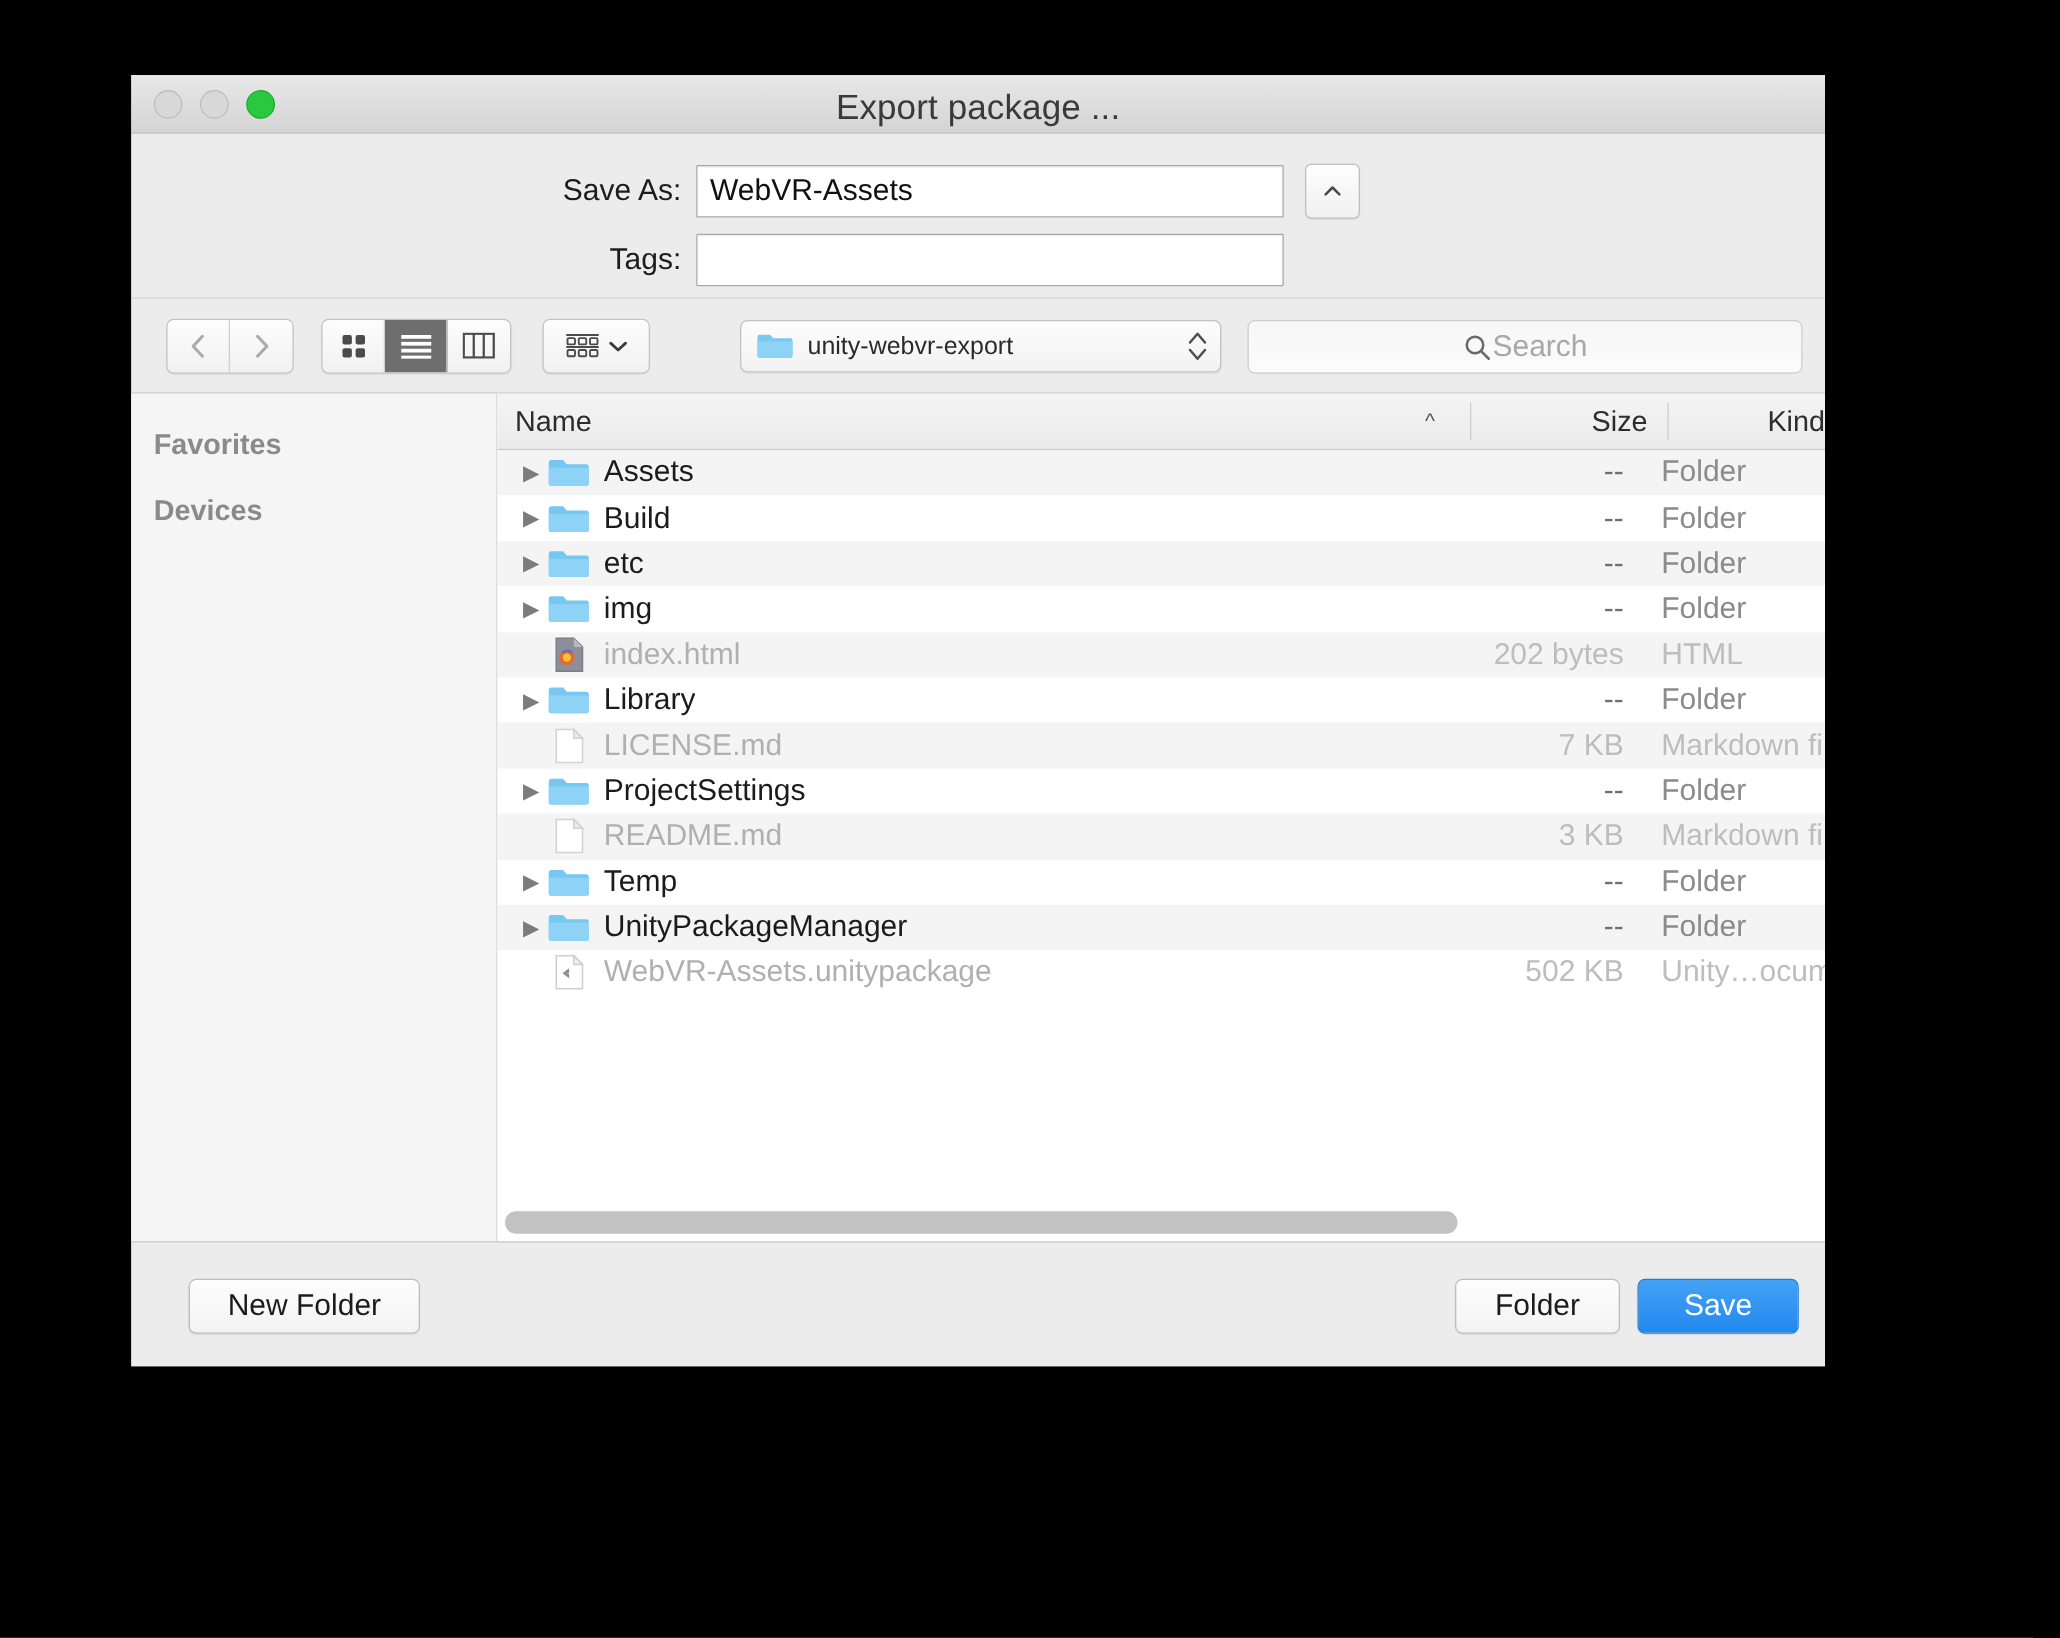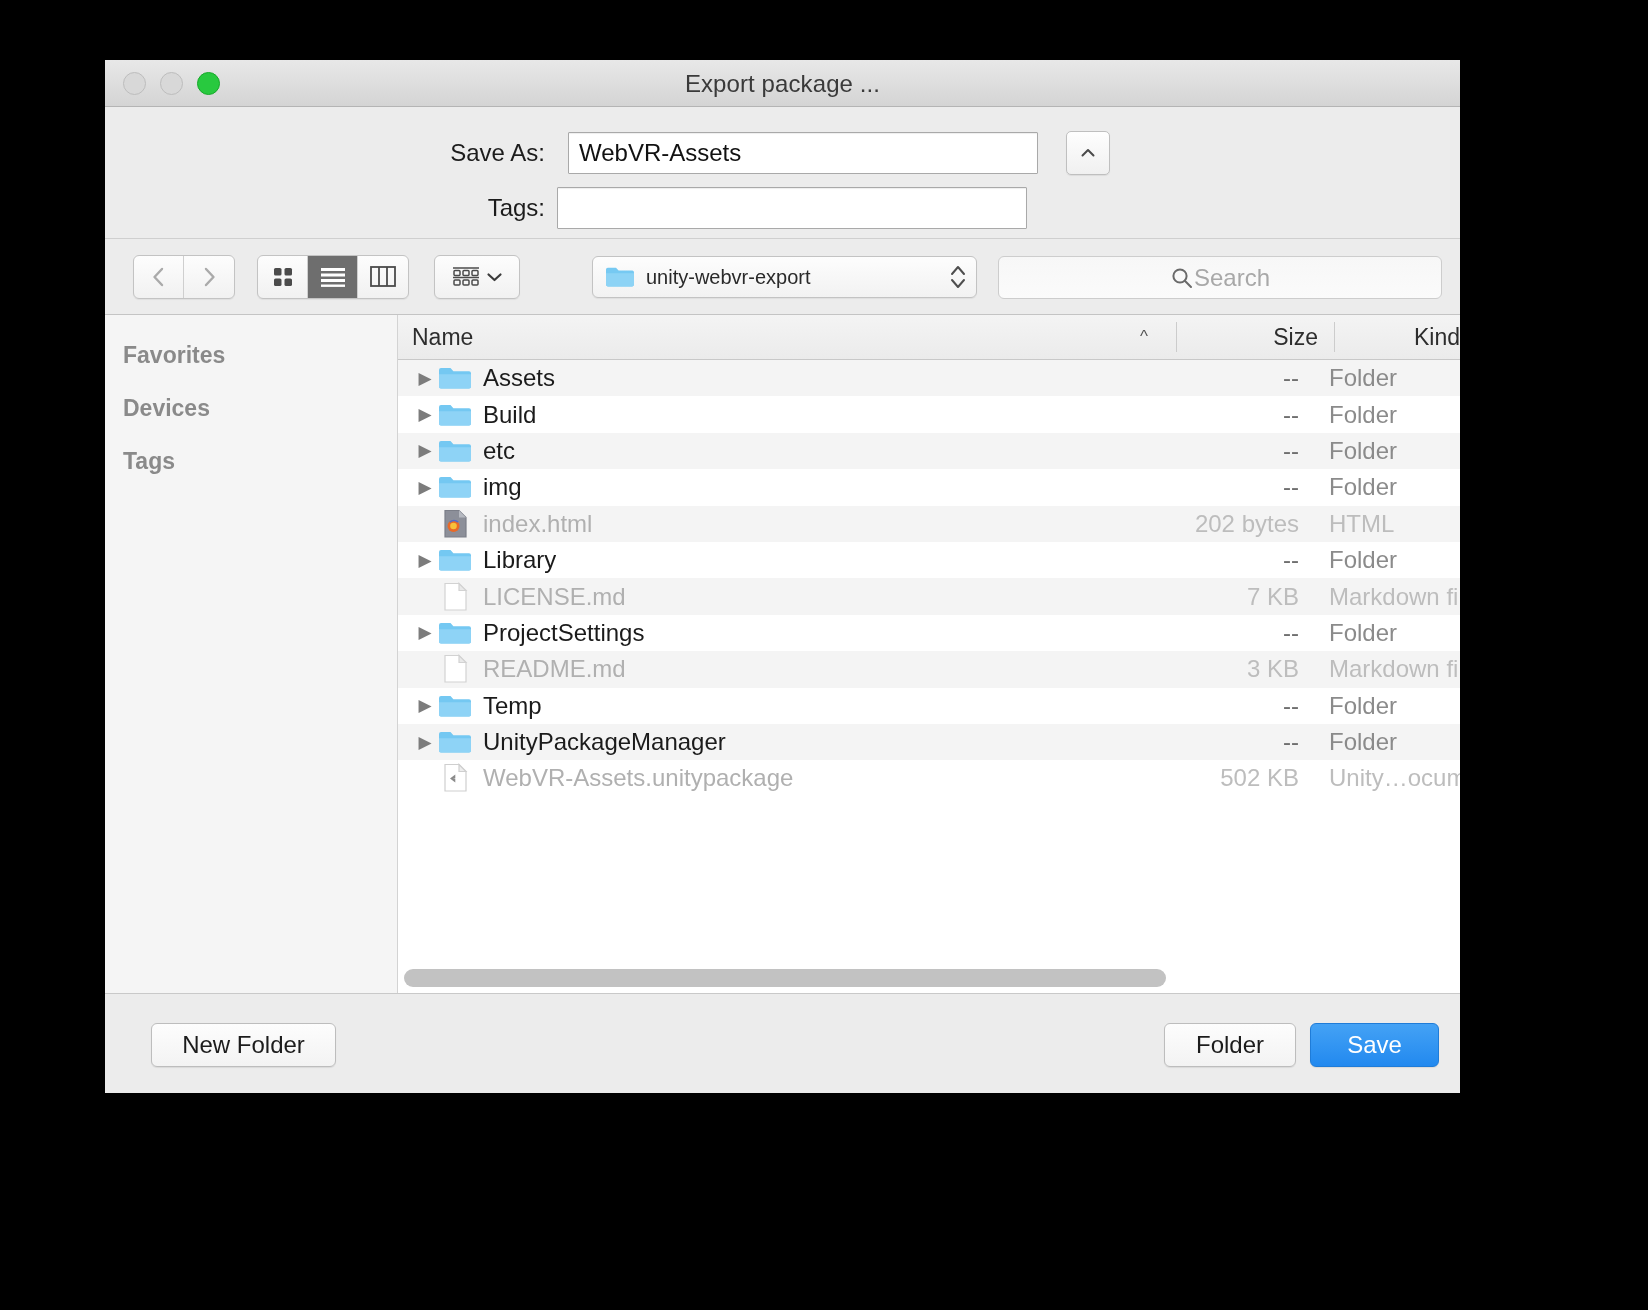--- a/index.html
+++ b/index.html
@@ -38,21 +38,21 @@
   .titlebar {
     position: relative;
     height: 46px;
     background: linear-gradient(to bottom, #e8e8e8 0%, #d4d4d4 100%);
     border-bottom: 1px solid #b4b4b4;
   }
   .title-text {
     position: absolute;
     left: 0; right: 0; top: 10px;
     text-align: center;
-    font-size: 24px;
+    font-size: 28px;
     color: #3a3a3a;
     letter-spacing: 0.1px;
   }
   .lights { position: absolute; left: 18px; top: 12px; display: flex; gap: 14px; }
   .light { width: 21px; height: 21px; border-radius: 50%; }
   .light.close  { background: #d8d8d8; border: 1px solid #bdbdbd; }
   .light.min    { background: #d8d8d8; border: 1px solid #bdbdbd; }
   .light.zoom   { background: #28c93f; border: 1px solid #17aa2a; }
 
   
@@ -269,21 +269,21 @@
     <div class="titlebar">
       <div class="lights">
         <div class="light close"></div>
         <div class="light min"></div>
         <div class="light zoom"></div>
       </div>
       <div class="title-text">Export package ...</div>
     </div>
 
     <div class="nameform">
-      <div class="field-row" style="left:330px; top:24px;gap:11px;">
+      <div class="field-row" style="left:330px; top:24px;">
         <div class="field-label">Save As:</div>
         <div class="text-input">
           <span>WebVR-Assets</span>
         </div>
         <div class="disclosure-btn">
           <svg width="20" height="20" viewBox="0 0 20 20">
             <path d="M4.5 12.5 L10 7 L15.5 12.5" fill="none" stroke="#4a4a4a" stroke-width="2" stroke-linecap="round" stroke-linejoin="round"></path>
           </svg>
         </div>
       </div>
@@ -375,21 +375,20 @@
         </svg>
         <span class="sph">Search</span>
       </div>
     </div>
 
     <div class="body">
 
       <div class="sidebar">
         <div class="side-head">Favorites</div>
         <div class="side-head">Devices</div>
-        <div class="side-head">Tags</div>
       </div>
 
       <div class="listpane">
 
         <div class="colheader">
           <div class="ch-name">
             <span>Name</span>
             <span class="sortcaret">^</span>
           </div>
           <div class="ch-size">Size</div>

